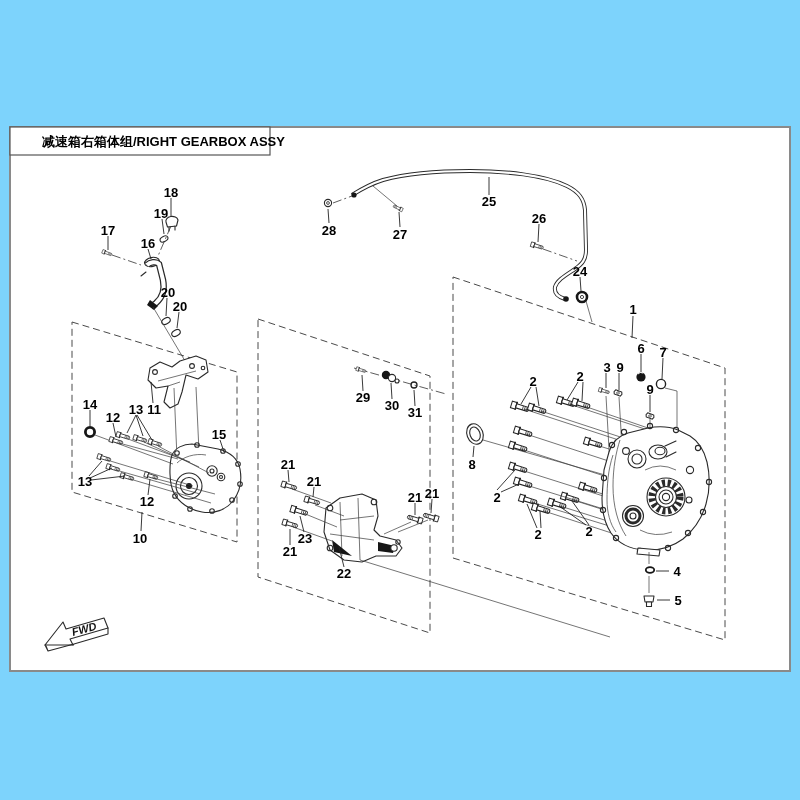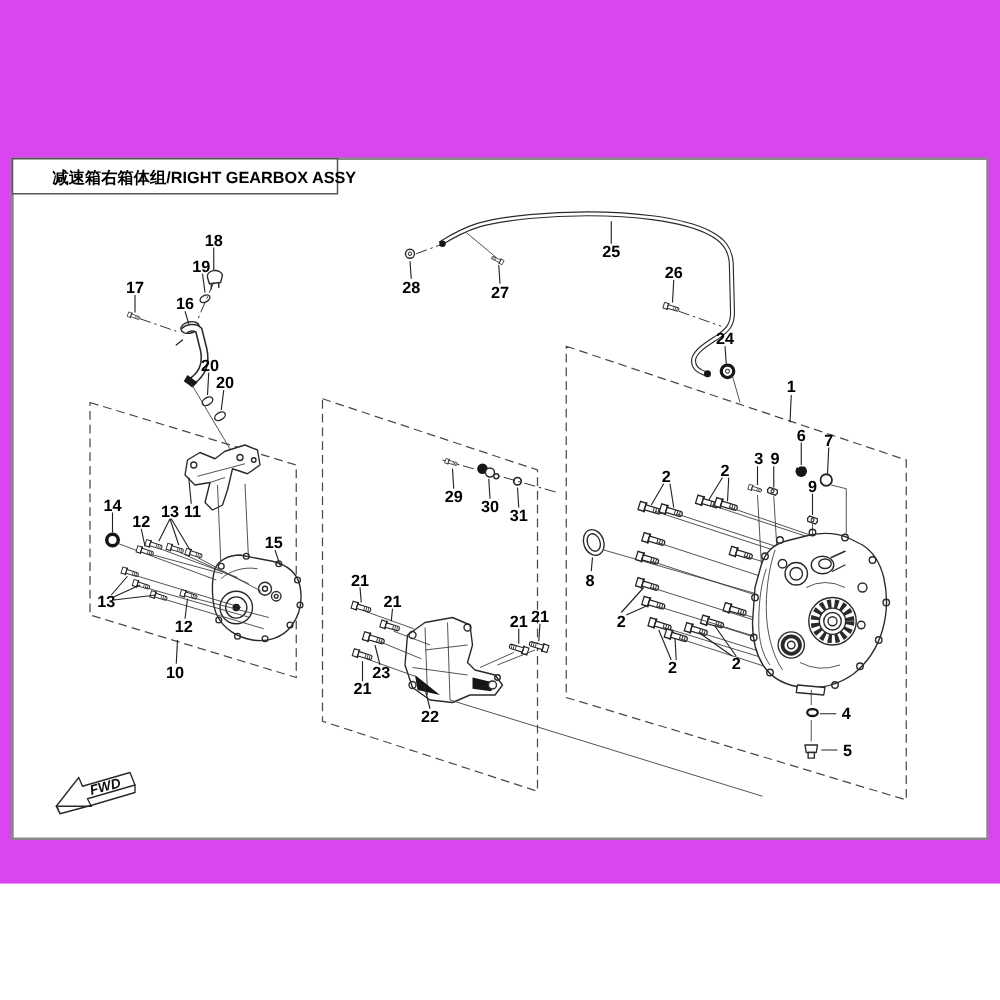--- a/index.html
+++ b/index.html
@@ -1,16 +1,16 @@
 <!DOCTYPE html>
 <html><head>
 <meta charset="utf-8">
 <style>
   html,body{margin:0;padding:0;background:#fff;}
-  #page{position:relative;width:800px;height:707px;background:#d946ef;font-family:"Liberation Sans",sans-serif;}
+  #page{position:relative;width:800px;height:800px;background:#7dd3fc;font-family:"Liberation Sans",sans-serif;}
   svg{position:absolute;left:0;top:0;}
   .ln{stroke:#2a2a2a;fill:none;stroke-width:1.1;stroke-linejoin:round;stroke-linecap:round;}
   .lnf{stroke:#2a2a2a;fill:#fff;stroke-width:1.1;stroke-linejoin:round;}
   .thin{stroke:#3a3a3a;stroke-width:0.7;fill:none;}
   .leader{stroke:#222;stroke-width:0.9;fill:none;}
   .dashdot{stroke:#333;stroke-width:0.8;fill:none;stroke-dasharray:9 3 2 3;}
   .boxdash{stroke:#4a4a4a;stroke-width:1;fill:none;stroke-dasharray:7 4;}
   .dark{fill:#161616;stroke:none;}
   .callout{font:bold 13px "Liberation Sans",sans-serif;fill:#000;text-anchor:middle;}
   .title-text{font:bold 13px "Liberation Sans",sans-serif;fill:#000;}

